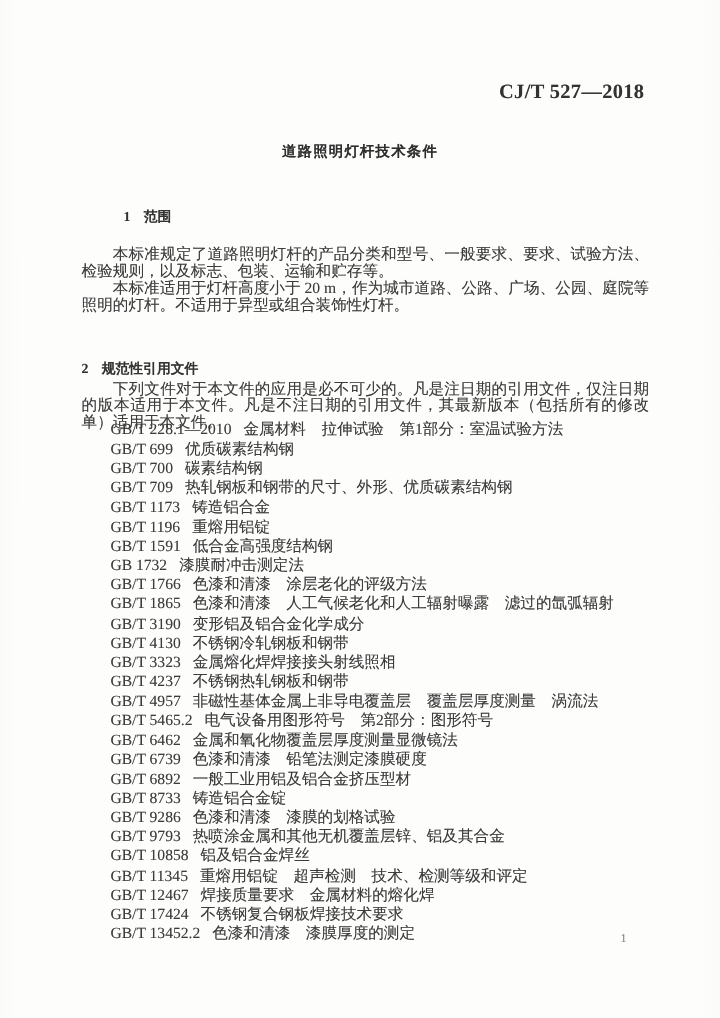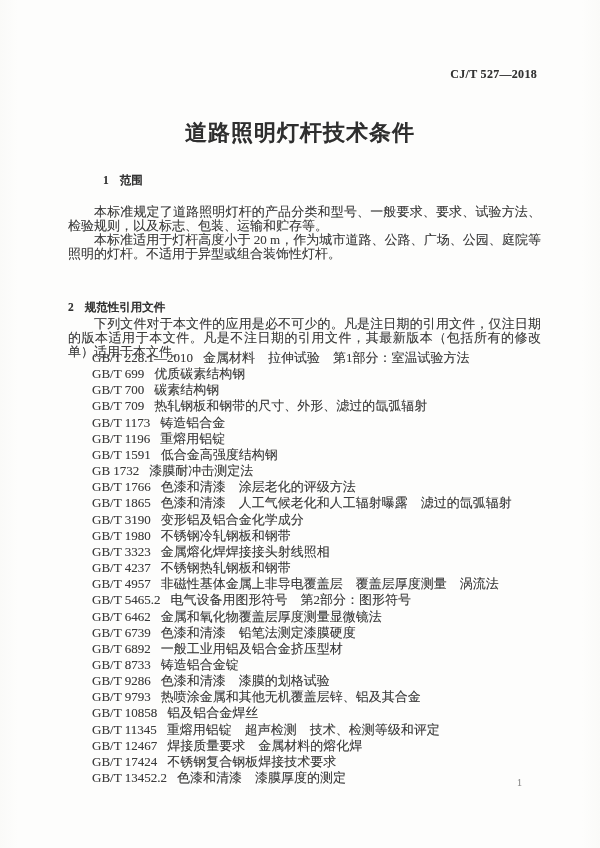--- a/index.html
+++ b/index.html
@@ -12,27 +12,27 @@
   .page {
     position: absolute; top: 0; left: 0;
     width: 600px; height: 848px;
     background: linear-gradient(90deg, #fafaf8 0%, #fdfdfc 3%, #fdfdfc 97%, #fafaf8 100%);
     color: #3c3c3c;
   }
   .page * { text-shadow: 0 0 0.5px rgba(80,80,80,0.45); }
 
   .doc-code {
     position: absolute; top: 67px; right: 63px;
-    font-size: 12px; font-weight: 700; letter-spacing: 0.3px;
+    font-size: 17px; font-weight: 700; letter-spacing: 0.3px;
     color: #333333;
   }
   .doc-title {
     position: absolute; top: 118px; left: 0; width: 600px; margin: 0;
     text-align: center;
-    font-size: 22px; font-weight: 700; letter-spacing: 1px;
+    font-size: 12px; font-weight: 700; letter-spacing: 1px;
     color: #2e2e2e;
   }
   .sec-head {
     position: absolute; left: 68px;
     font-size: 11.5px; font-weight: 700; color: #333333;
   }
   .sec-head .sec-title { margin-left: 11px; }
   .s1 { top: 173px; margin-left: 35px; }
   .s2 { top: 300px; text-align: right; }
 
@@ -91,21 +91,21 @@
 
       <div class="ref-row">
         <span class="ref-code">GB/T 699</span><span class="ref-title">优质碳素结构钢</span>
       </div>
 
       <div class="ref-row">
         <span class="ref-code">GB/T 700</span><span class="ref-title">碳素结构钢</span>
       </div>
 
       <div class="ref-row">
-        <span class="ref-code">GB/T 709</span><span class="ref-title">热轧钢板和钢带的尺寸、外形、滤过的氙弧辐射</span>
+        <span class="ref-code">GB/T 709</span><span class="ref-title">热轧钢板和钢带的尺寸、外形、优质碳素结构钢</span>
       </div>
 
       <div class="ref-row">
         <span class="ref-code">GB/T 1173</span><span class="ref-title">铸造铝合金</span>
       </div>
 
       <div class="ref-row">
         <span class="ref-code">GB/T 1196</span><span class="ref-title">重熔用铝锭</span>
       </div>
 
@@ -123,21 +123,21 @@
 
       <div class="ref-row">
         <span class="ref-code">GB/T 1865</span><span class="ref-title">色漆和清漆　人工气候老化和人工辐射曝露　滤过的氙弧辐射</span>
       </div>
 
       <div class="ref-row">
         <span class="ref-code">GB/T 3190</span><span class="ref-title">变形铝及铝合金化学成分</span>
       </div>
 
       <div class="ref-row">
-        <span class="ref-code">GB/T 1980</span><span class="ref-title">不锈钢冷轧钢板和钢带</span>
+        <span class="ref-code">GB/T 4130</span><span class="ref-title">不锈钢冷轧钢板和钢带</span>
       </div>
 
       <div class="ref-row">
         <span class="ref-code">GB/T 3323</span><span class="ref-title">金属熔化焊焊接接头射线照相</span>
       </div>
 
       <div class="ref-row">
         <span class="ref-code">GB/T 4237</span><span class="ref-title">不锈钢热轧钢板和钢带</span>
       </div>
 

